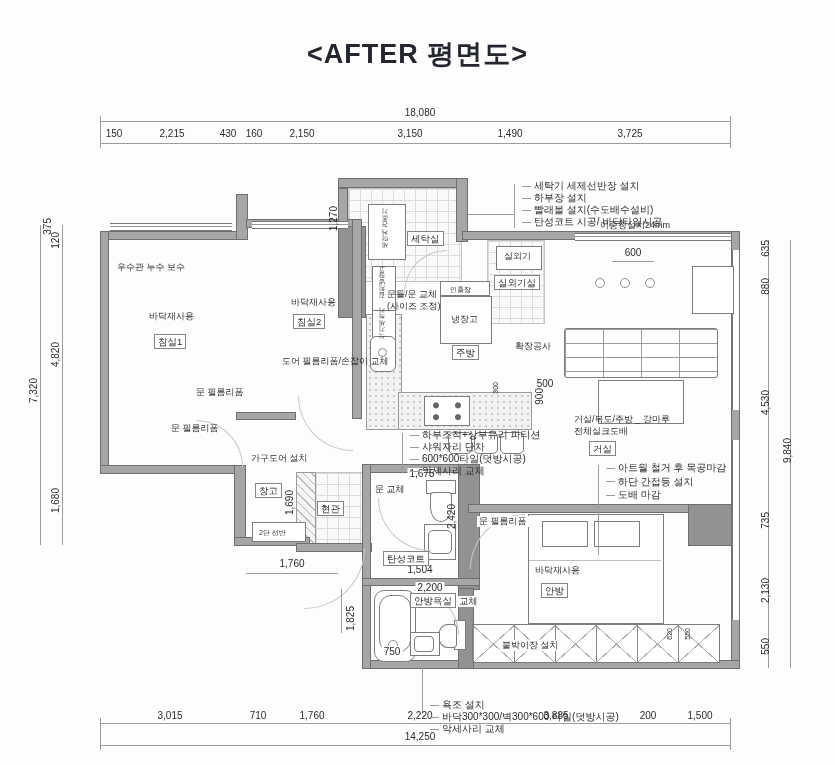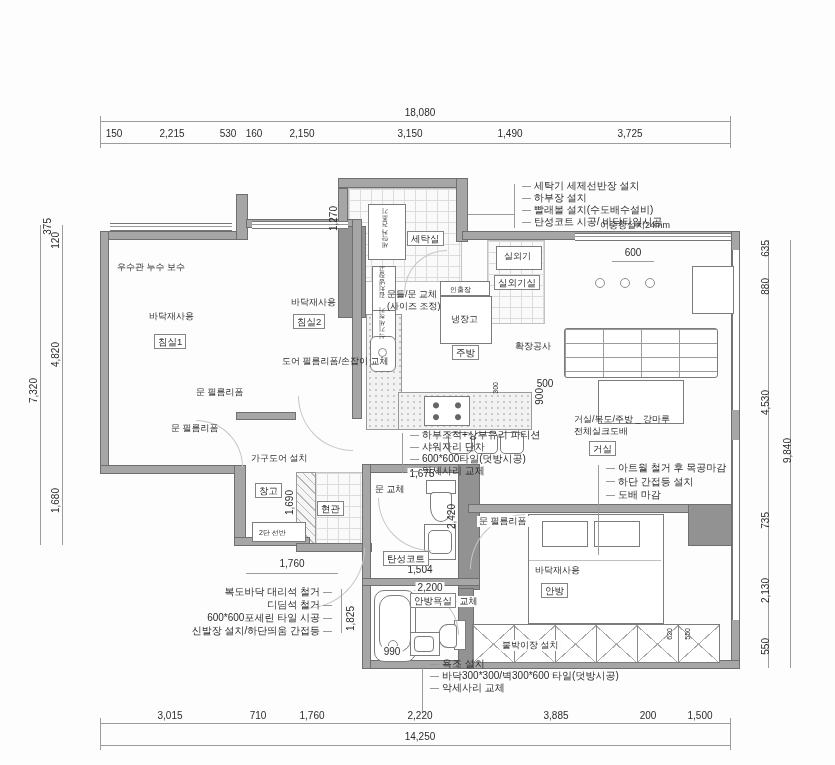--- a/index.html
+++ b/index.html
@@ -53,29 +53,30 @@
   .list-r{text-align:right;}
   .list-r .li:before{display:none;}
   .list-r .li:after{content:"";display:inline-block;width:9px;height:1px;background:#999;
       vertical-align:middle;margin-left:3px;}
   .bgw{background:#fdfdfd;padding:0 2px;}
 </style>
 </head>
 <body>
 
 <div class="stage">
+  <div class="title">&lt;AFTER 평면도&gt;</div>
 
   <div class="ln" style="left:100px;top:121px;width:630px;height:1px"></div>
   <div class="ln" style="left:100px;top:143px;width:630px;height:1px"></div>
   <div class="ln" style="left:100px;top:116px;width:1px;height:32px"></div>
   <div class="ln" style="left:730px;top:116px;width:1px;height:32px"></div>
   <div class="d" style="left:420px;top:107px">18,080</div>
   <div class="d" style="left:114px;top:128px">150</div>
   <div class="d" style="left:172px;top:128px">2,215</div>
-  <div class="d" style="left:228px;top:128px">530</div>
+  <div class="d" style="left:228px;top:128px">430</div>
   <div class="d" style="left:254px;top:128px">160</div>
   <div class="d" style="left:302px;top:128px">2,150</div>
   <div class="d" style="left:410px;top:128px">3,150</div>
   <div class="d" style="left:510px;top:128px">1,490</div>
   <div class="d" style="left:630px;top:128px">3,725</div>
 
   <div class="ln" style="left:100px;top:723px;width:630px;height:1px"></div>
   <div class="ln" style="left:100px;top:745px;width:630px;height:1px"></div>
   <div class="ln" style="left:100px;top:718px;width:1px;height:32px"></div>
   <div class="ln" style="left:730px;top:718px;width:1px;height:32px"></div>
@@ -225,21 +226,21 @@
   <div class="dv" style="left:534px;top:388px">900</div>
   <div class="dv tiny" style="left:492px;top:382px">300</div>
   <div class="d bgw" style="left:422px;top:468px">1,675</div>
   <div class="dv" style="left:446px;top:504px">2,420</div>
   <div class="d" style="left:420px;top:564px">1,504</div>
   <div class="d bgw" style="left:430px;top:582px">2,200</div>
   <div class="dv" style="left:284px;top:490px">1,690</div>
   <div class="d" style="left:292px;top:558px">1,760</div>
   <div class="ln" style="left:246px;top:573px;width:92px;height:1px"></div>
   <div class="dv" style="left:345px;top:606px">1,825</div>
-  <div class="d bgw" style="left:392px;top:646px">990</div>
+  <div class="d bgw" style="left:392px;top:646px">750</div>
   <div class="dv tiny" style="left:666px;top:628px">620</div>
   <div class="dv tiny" style="left:684px;top:628px">550</div>
 
   <div class="list" style="left:522px;top:180px">
     <span class="li">세탁기 세제선반장 설치</span>
     <span class="li">하부장 설치</span>
     <span class="li">빨래볼 설치(수도배수설비)</span>
     <span class="li">탄성코트 시공/ 바닥타일시공</span>
   </div>
   <div class="ln" style="left:514px;top:184px;width:1px;height:44px"></div>
@@ -268,28 +269,22 @@
   <div class="t" style="left:574px;top:414px">거실/복도/주방 _ 강마루</div>
   <div class="t" style="left:574px;top:426px">전체실크도배</div>
   <div class="list" style="left:606px;top:461px">
     <span class="li" style="line-height:13.5px">아트월 철거 후 목공마감</span>
     <span class="li" style="line-height:13.5px">하단 간접등 설치</span>
     <span class="li" style="line-height:13.5px">도배 마감</span>
   </div>
   <div class="ln" style="left:598px;top:465px;width:1px;height:32px"></div>
   <div class="ln" style="left:598px;top:497px;width:1px;height:58px"></div>
 
-  <div class="list list-r" style="left:95px;top:585px;width:237px">
-    <span class="li" style="line-height:13px">복도바닥 대리석 철거</span>
-    <span class="li" style="line-height:13px">디딤석 철거</span>
-    <span class="li" style="line-height:13px">600*600포세린 타일 시공</span>
-    <span class="li" style="line-height:13px">신발장 설치/하단띄움 간접등</span>
-  </div>
   <div class="ln" style="left:341px;top:589px;width:1px;height:44px"></div>
 
-  <div class="list" style="left:430px;top:658px">
+  <div class="list" style="left:430px;top:699px">
     <span class="li">욕조 설치</span>
     <span class="li">바닥300*300/벽300*600 타일(덧방시공)</span>
     <span class="li">악세사리 교체</span>
   </div>
   <div class="ln" style="left:422px;top:685px;width:1px;height:28px"></div>
   <div class="ln" style="left:422px;top:666px;width:1px;height:19px"></div>
 </div>
 
 </body></html>

